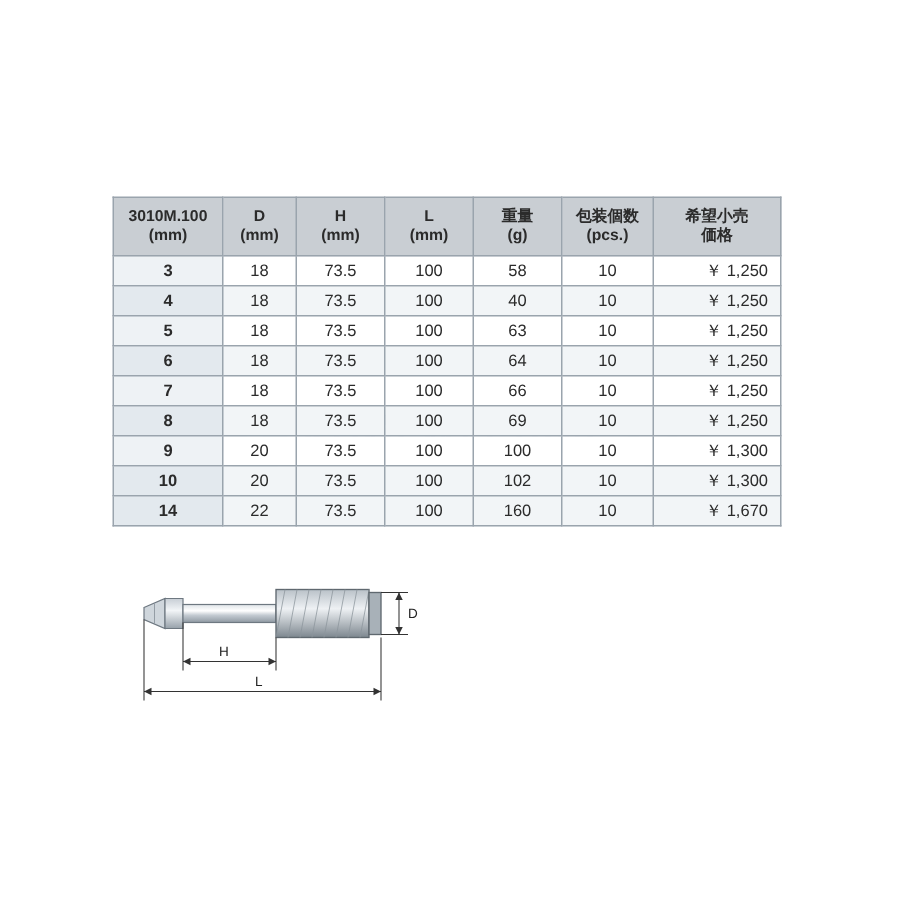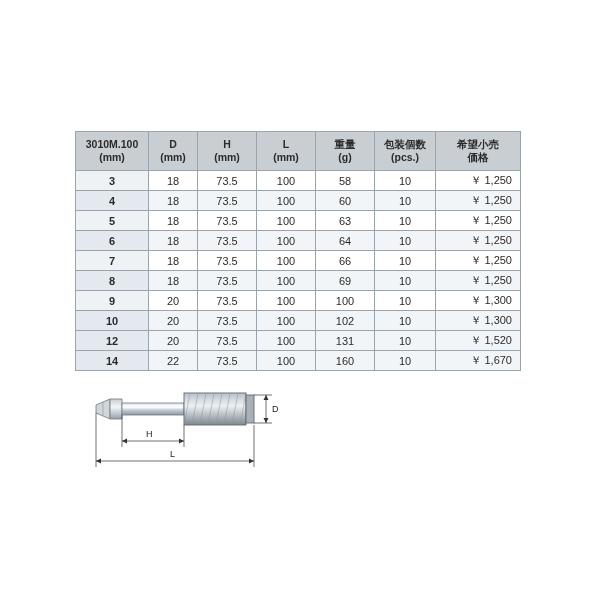--- a/index.html
+++ b/index.html
@@ -215,21 +215,21 @@
         <td class="val">100</td>
         <td class="val">58</td>
         <td class="val">10</td>
         <td class="val price">￥ 1,250</td>
       </tr>
       <tr class="alt">
         <td class="size">4</td>
         <td class="val">18</td>
         <td class="val">73.5</td>
         <td class="val">100</td>
-        <td class="val">60</td>
+        <td class="val">40</td>
         <td class="val">10</td>
         <td class="val price">￥ 1,250</td>
       </tr>
       <tr>
         <td class="size">5</td>
         <td class="val">18</td>
         <td class="val">73.5</td>
         <td class="val">100</td>
         <td class="val">63</td>
         <td class="val">10</td>
@@ -272,29 +272,20 @@
         <td class="val price">￥ 1,300</td>
       </tr>
       <tr class="alt">
         <td class="size">10</td>
         <td class="val">20</td>
         <td class="val">73.5</td>
         <td class="val">100</td>
         <td class="val">102</td>
         <td class="val">10</td>
         <td class="val price">￥ 1,300</td>
-      </tr>
-      <tr class="alt">
-        <td class="size">12</td>
-        <td class="val">20</td>
-        <td class="val">73.5</td>
-        <td class="val">100</td>
-        <td class="val">131</td>
-        <td class="val">10</td>
-        <td class="val price">￥ 1,520</td>
       </tr>
       <tr class="alt">
         <td class="size">14</td>
         <td class="val">22</td>
         <td class="val">73.5</td>
         <td class="val">100</td>
         <td class="val">160</td>
         <td class="val">10</td>
         <td class="val price">￥ 1,670</td>
       </tr>

